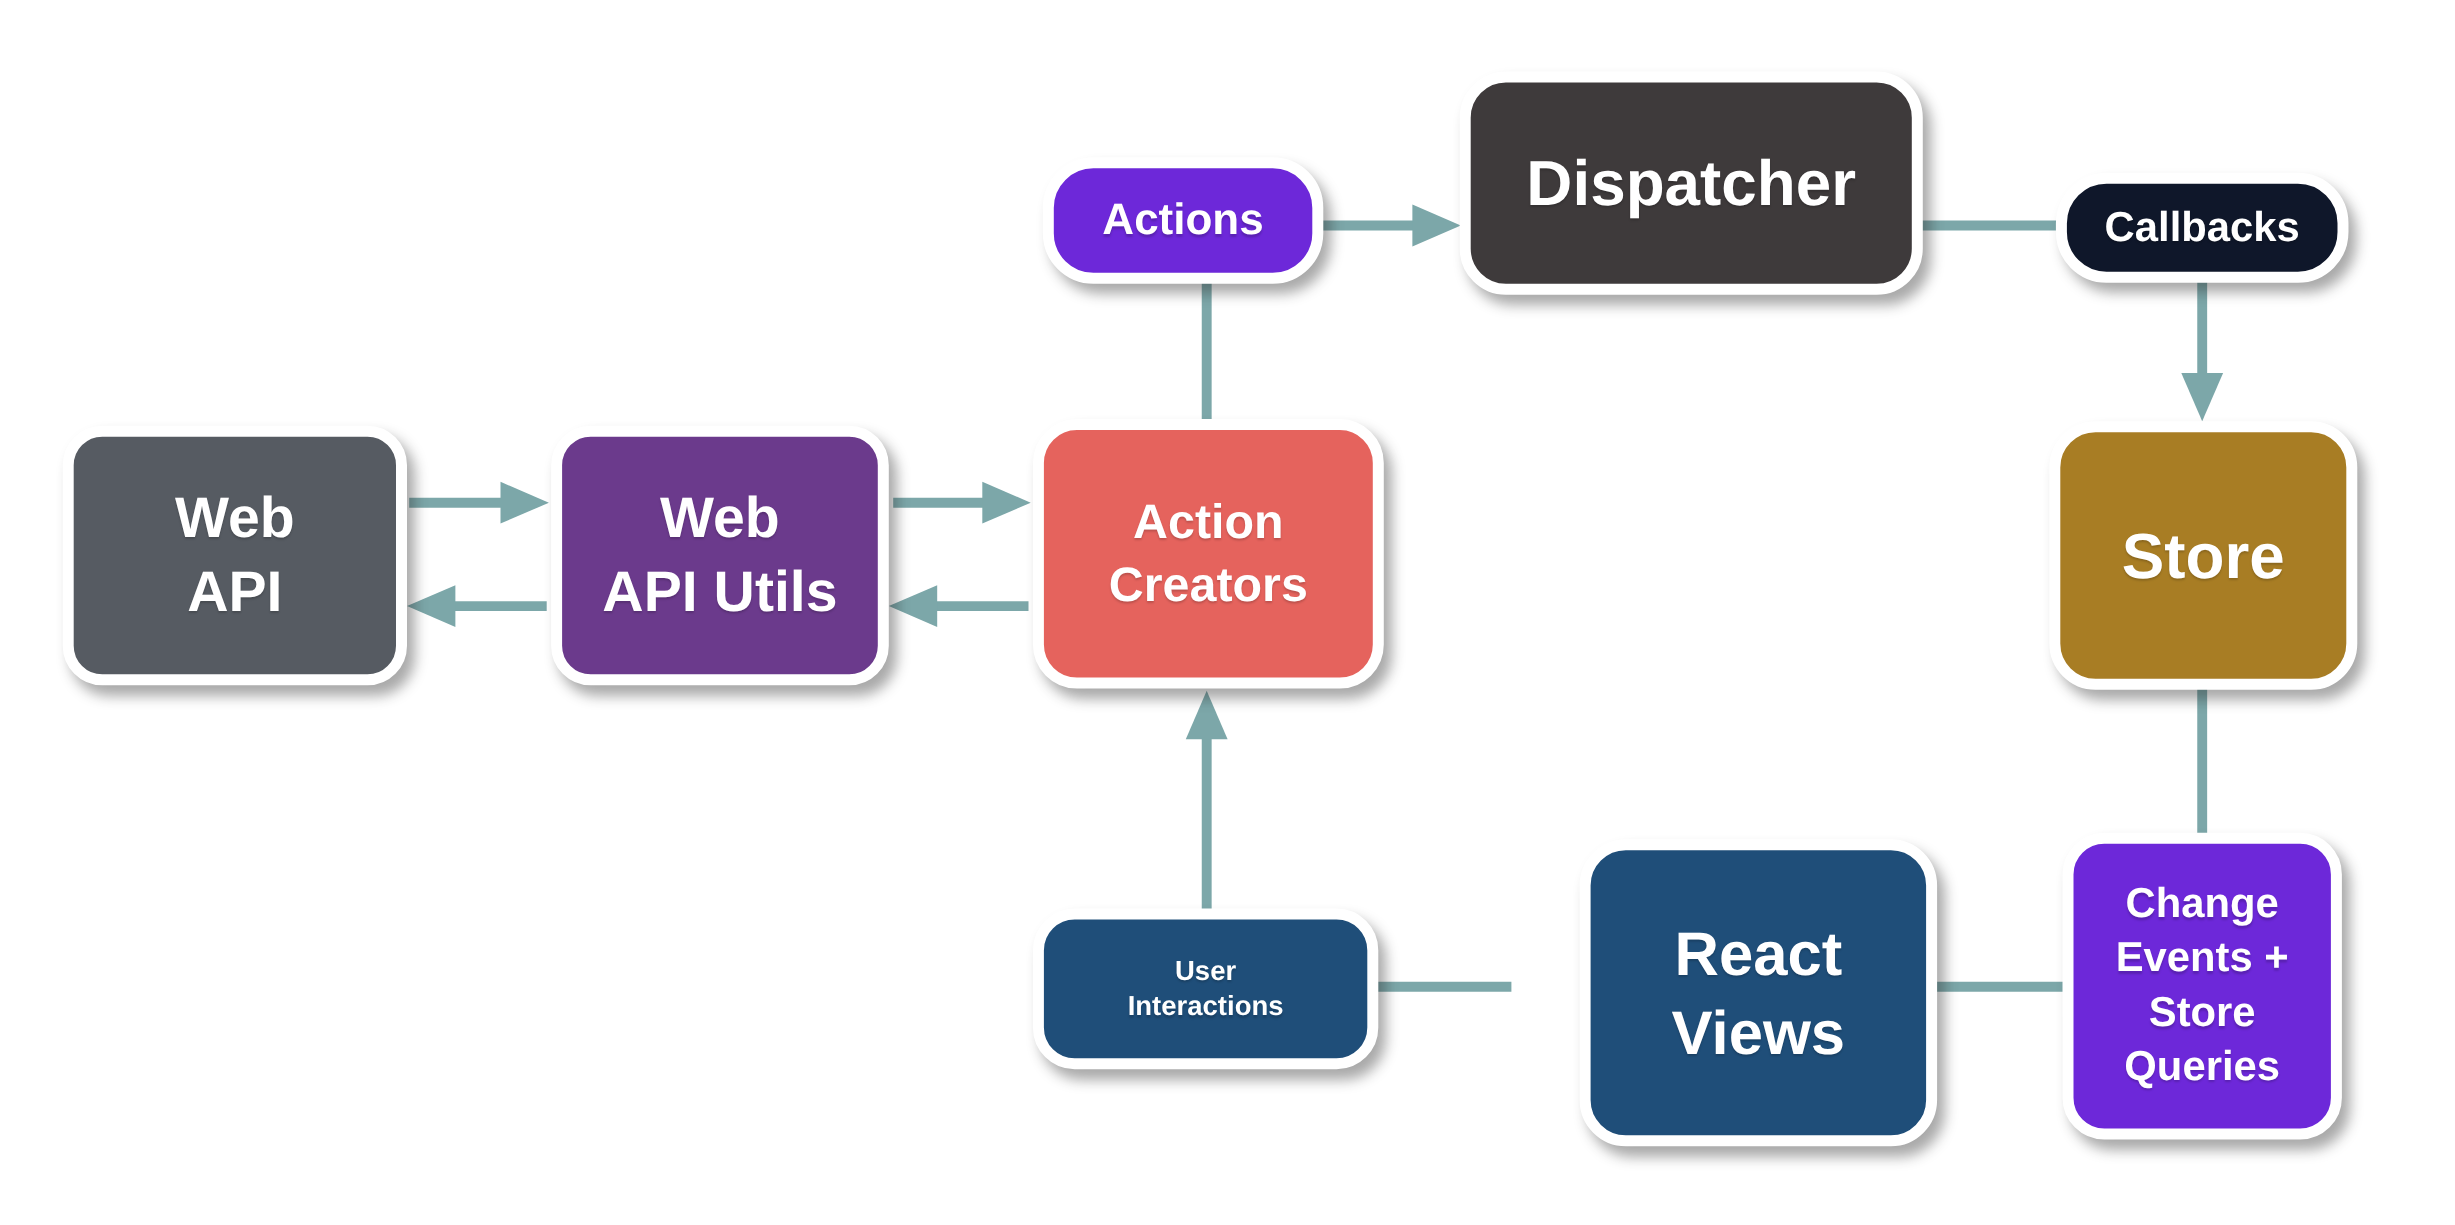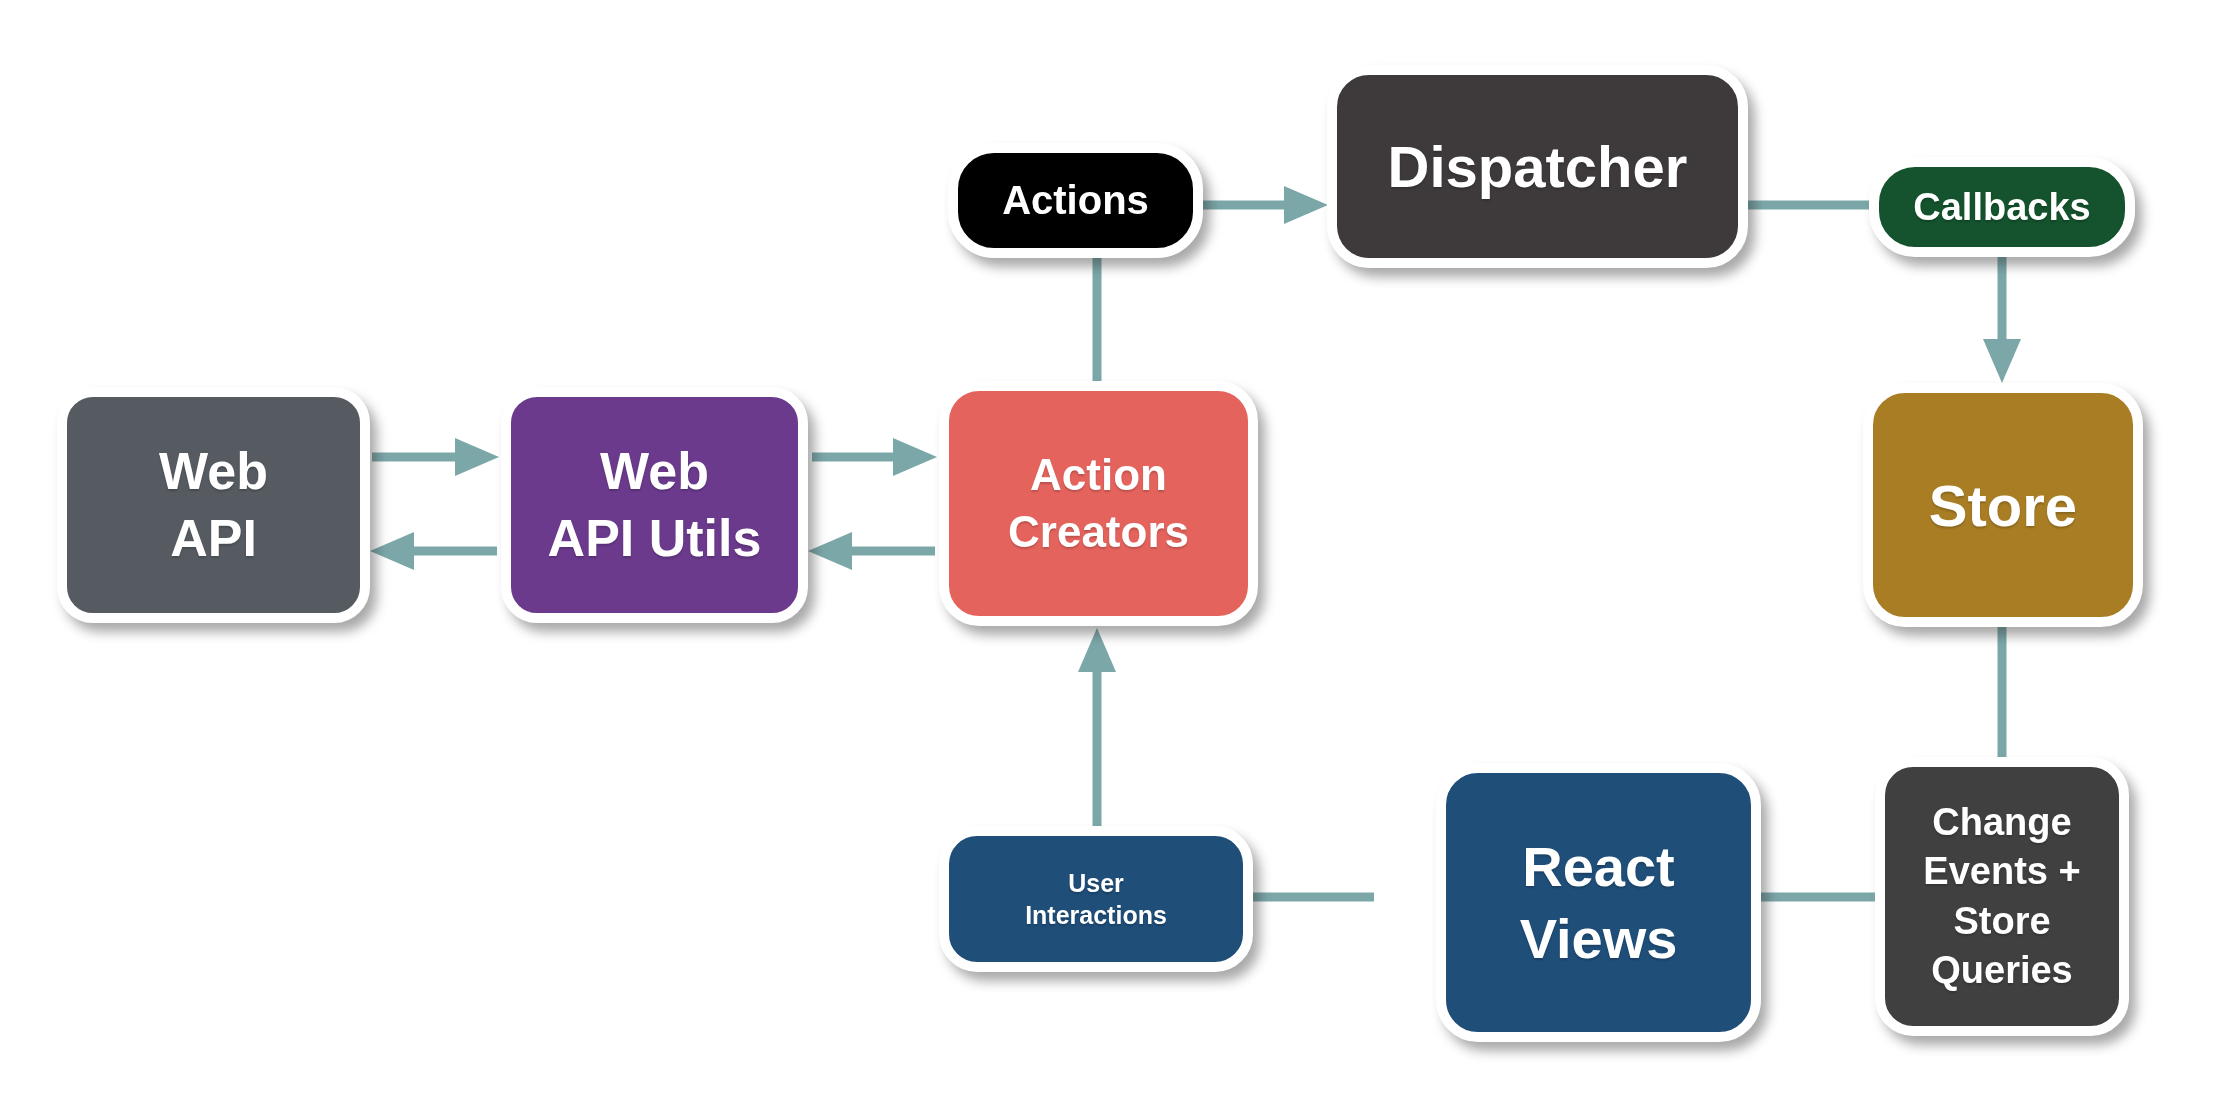--- a/index.html
+++ b/index.html
@@ -103,37 +103,37 @@
   <div class="node" id="n-web-api-utils" style="background-color: rgb(107, 58, 140); border-color: rgb(255, 255, 255); color: rgb(255, 255, 255);">
     <span class="lbl">Web
 API Utils</span>
   </div>
 
   <div class="node" id="n-action-creators" style="background-color: rgb(229, 99, 93); border-color: rgb(255, 255, 255); color: rgb(255, 255, 255);">
     <span class="lbl">Action
 Creators</span>
   </div>
 
-  <div class="node" id="n-actions" style="background-color: #000000; border-color: rgb(255, 255, 255); color: rgb(255, 255, 255);">
+  <div class="node" id="n-actions" style="background-color: #6d28d9; border-color: rgb(255, 255, 255); color: rgb(255, 255, 255);">
     <span class="lbl">Actions</span>
   </div>
 
   <div class="node" id="n-dispatcher" style="background-color: rgb(62, 58, 59); border-color: rgb(255, 255, 255); color: rgb(255, 255, 255);">
     <span class="lbl">Dispatcher</span>
   </div>
 
-  <div class="node" id="n-callbacks" style="background-color: #14532d; border-color: rgb(255, 255, 255); color: rgb(255, 255, 255);">
+  <div class="node" id="n-callbacks" style="background-color: #0f172a; border-color: rgb(255, 255, 255); color: rgb(255, 255, 255);">
     <span class="lbl">Callbacks</span>
   </div>
 
   <div class="node" id="n-store" style="background-color: rgb(168, 125, 36); border-color: rgb(255, 255, 255); color: rgb(255, 255, 255);">
     <span class="lbl">Store</span>
   </div>
 
-  <div class="node" id="n-change-events" style="background-color: #404040; border-color: rgb(255, 255, 255); color: rgb(255, 255, 255);">
+  <div class="node" id="n-change-events" style="background-color: #6d28d9; border-color: rgb(255, 255, 255); color: rgb(255, 255, 255);">
     <span class="lbl">Change
 Events +
 Store
 Queries</span>
   </div>
 
   <div class="node" id="n-react-views" style="background-color: rgb(31, 78, 121); border-color: rgb(255, 255, 255); color: rgb(255, 255, 255);">
     <span class="lbl">React
 Views</span>
   </div>

